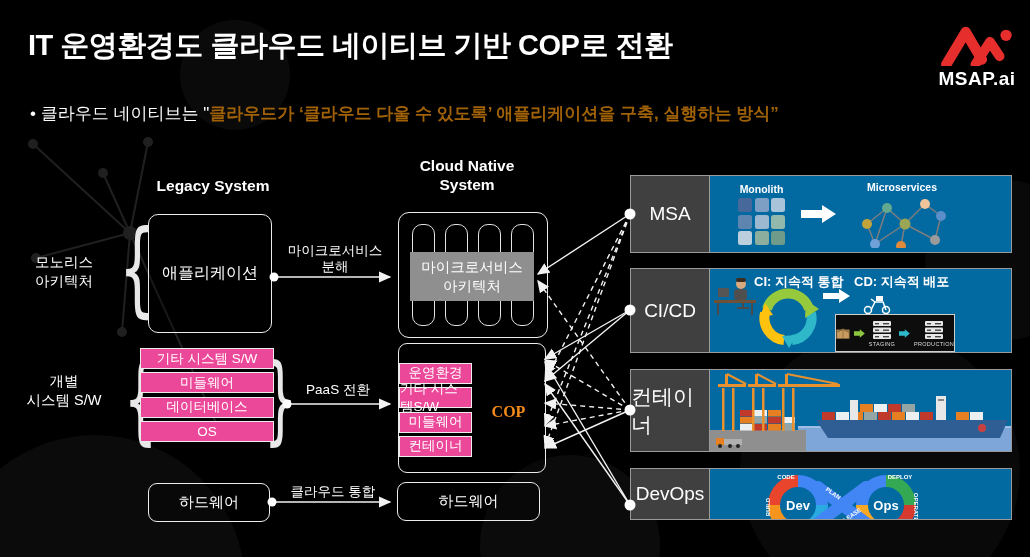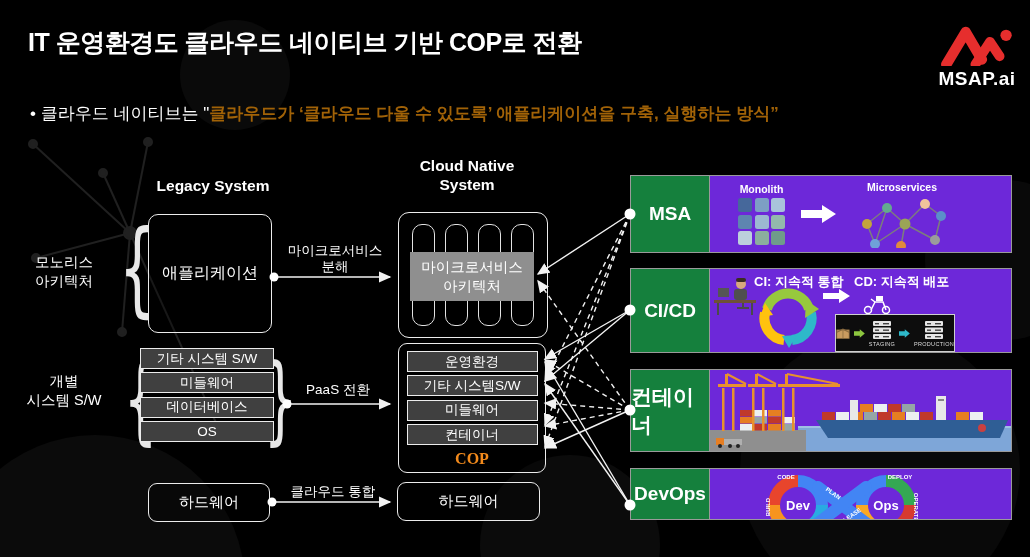--- a/index.html
+++ b/index.html
@@ -1,44 +1,44 @@
 <!DOCTYPE html>
 <html><head>
 <meta charset="utf-8">
 <style>
   html,body{margin:0;padding:0;background:#000;}
   .slide{position:relative;width:1030px;height:557px;background:#000;overflow:hidden;
          font-family:"Liberation Sans","DejaVu Sans",sans-serif;color:#fff;}
   .abs{position:absolute;}
   svg{display:block;}
   
-  .title{position:absolute;left:28px;top:26px;font-size:25px;font-weight:bold;letter-spacing:-0.5px;}
+  .title{position:absolute;left:28px;top:26px;font-size:29px;font-weight:bold;letter-spacing:-0.5px;}
   .bullet{position:absolute;left:30px;top:102px;font-size:17px;}
   .bullet .hl{font-weight:bold;}
   .colhdr{position:absolute;font-size:15.5px;font-weight:bold;text-align:center;white-space:pre-line;line-height:1.25;}
   .sidelabel{position:absolute;font-size:14.5px;text-align:center;white-space:pre-line;line-height:1.3;}
   .brace{position:absolute;font-family:"DejaVu Sans",sans-serif;color:#e8e8e8;transform:scaleX(.55);transform-origin:center;font-weight:400;}
   
   .box{position:absolute;border:1.6px solid #ececec;border-radius:10px;background:rgba(0,0,0,.25);
        display:flex;align-items:center;justify-content:center;font-size:16px;}
   .stack{position:absolute;display:flex;flex-direction:column;}
-  .stack .row{border:1.4px solid #ececec;background:#404040;display:flex;align-items:center;justify-content:center;
+  .stack .row{border:1.4px solid #ececec;background:#ec4899;display:flex;align-items:center;justify-content:center;
               font-size:13.5px;height:19px;margin-bottom:3.4px;}
   .serverbox{position:absolute;border:1.6px solid #ececec;border-radius:11px;display:flex;gap:10px;
              align-items:center;justify-content:center;}
   .serverbox i{display:block;width:21px;height:100px;border:1.5px solid #e2e2e2;border-radius:10px;}
   .overlaybox{position:absolute;background:#8F8F8F;color:#fff;display:flex;align-items:center;justify-content:center;
               text-align:center;font-size:14.5px;white-space:pre-line;line-height:1.25;}
   .copline{display:flex;align-items:center;justify-content:center;font-weight:bold;font-size:16px;height:20px;font-family:Liberation Serif, serif;}
   .arrowlabel{position:absolute;font-size:13.5px;text-align:center;white-space:pre-line;line-height:1.2;}
   
   .panel{position:absolute;left:630px;width:382px;display:flex;border:1px solid #9a9a9a;box-sizing:border-box;}
-  .plabel{width:78px;background:#15803d;color:#fff;font-weight:bold;font-size:19px;
+  .plabel{width:78px;background:#404040;color:#fff;font-weight:normal;font-size:19px;
           display:flex;align-items:center;justify-content:center;flex:none;}
-  .pcontent{flex:1;background:#6d28d9;border-left:1px solid #9a9a9a;position:relative;overflow:hidden;}
+  .pcontent{flex:1;background:#0369a1;border-left:1px solid #9a9a9a;position:relative;overflow:hidden;}
   .msa-flex{display:flex;align-items:center;height:100%;padding-left:28px;gap:16px;}
   .minilabel{font-size:10.5px;font-weight:bold;text-align:center;margin-bottom:3px;}
   .monogrid{display:grid;grid-template-columns:repeat(3,14px);grid-auto-rows:14px;gap:2.5px;}
   .monogrid i{border-radius:2.5px;display:block;}
   .monogrid i:nth-child(1){background:#46689B}.monogrid i:nth-child(2){background:#7D9FC4}
   .monogrid i:nth-child(3){background:#A9C3DB}.monogrid i:nth-child(4){background:#5E85B0}
   .monogrid i:nth-child(5){background:#9CB8D1}.monogrid i:nth-child(6){background:#93B9AC}
   .monogrid i:nth-child(7){background:#BCCFDC}.monogrid i:nth-child(8){background:#8BAE9E}
   .monogrid i:nth-child(9){background:#6F9C8A}
   .cicd-lab{position:absolute;font-size:13px;font-weight:bold;}
@@ -119,21 +119,21 @@
 
   <div class="serverbox" style="left:398px;top:212px;width:148px;height:124px">
     <i></i>
       <i></i>
       <i></i>
       <i></i>
   </div>
   <div class="overlaybox" style="left:410px;top:252px;width:124px;height:49px">마이크로서비스
 아키텍처</div>
 
-  <div class="box" style="left:398px;top:343px;width:148px;height:130px;border-radius:9px;flex-direction:column;justify-content:flex-start;padding-top:7px;box-sizing:border-box">
+  <div class="box" style="left:398px;top:343px;width:148px;height:130px;border-radius:9px;flex-direction:row;justify-content:flex-start;padding-top:7px;box-sizing:border-box">
     <div class="stack" style="position:static;width:131px">
       <div class="row">운영환경</div>
       <div class="row">기타 시스템S/W</div>
       <div class="row">미들웨어</div>
       <div class="row">컨테이너</div>
     </div>
     <div class="copline" style="color:#F28A1C;width:131px">COP</div>
   </div>
 
   <div class="box" style="left:397px;top:482px;width:141px;height:37px;font-size:15px;border-radius:9px">하드웨어</div>

